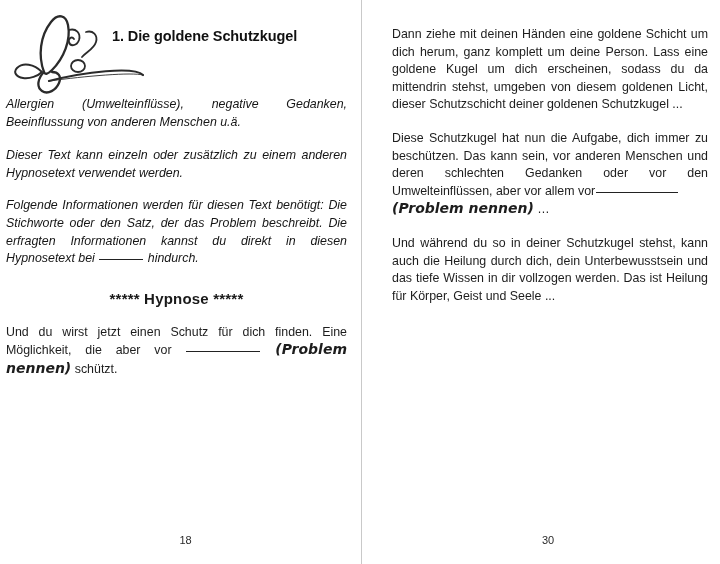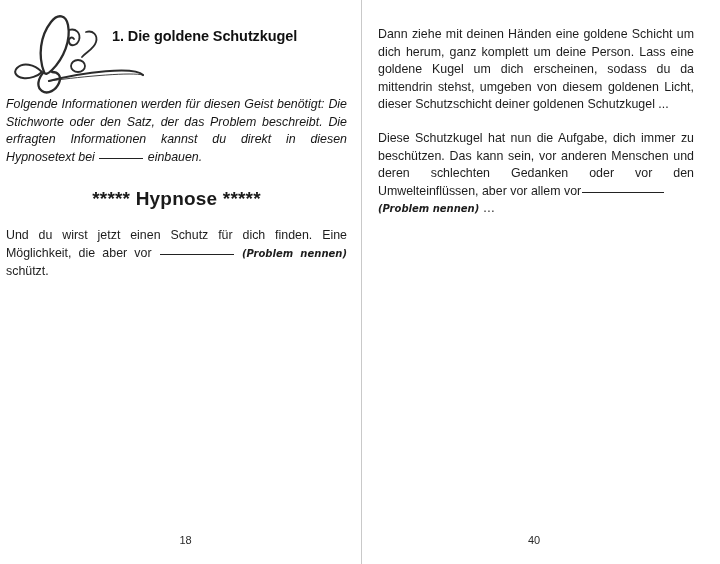--- a/index.html
+++ b/index.html
@@ -32,21 +32,21 @@
     background: #c9c9c9;
   }
 
   .page {
     position: absolute;
     top: 0;
     height: 564px;
     box-sizing: border-box;
   }
   #page-left  { left: 0px;   width: 361px; padding: 0 14px 0 6px; }
-  #page-right { left: 344px; width: 358px; padding: 0 8px 0 34px; }
+  #page-right { left: 358px; width: 358px; padding: 0 8px 0 34px; }
 
   
   #chapter-header {
     position: relative;
     height: 92px;
     margin-top: 4px;
   }
   #butterfly-logo {
     position: absolute;
     left: 8px;
@@ -71,21 +71,21 @@
     font-size: 12.4px;
     line-height: 17.6px;
     text-align: justify;
     margin: 0 0 16px 0;
     color: #161616;
   }
   .intro-para.tight { margin-bottom: 15px; }
 
   .hypnose-marker {
     text-align: center;
-    font-size: 19px;
+    font-size: 15px;
     font-weight: bold;
     margin: 22px 0 17px 0;
     letter-spacing: 0.2px;
   }
 
   .body-para {
     font-size: 12.4px;
     line-height: 17.6px;
     text-align: justify;
     margin: 0 0 16px 0;
@@ -103,21 +103,21 @@
     vertical-align: 2px;
     margin: 0 1px;
   }
   .fill-blank.short { width: 44px; }
   .fill-blank.wide  { width: 82px; }
 
   .prompt-bold {
     font-weight: bold;
     font-style: italic;
     font-family: "DejaVu Sans", sans-serif;
-    font-size: 10px;
+    font-size: 14px;
   }
 
   .page-number {
     position: absolute;
     bottom: 18px;
     font-size: 11px;
     color: #2a2a2a;
     text-align: center;
   }
   #page-number-left  { left: 0; right: 0; margin-left: 10px; }
@@ -150,39 +150,42 @@
           <ellipse cx="64" cy="60" rx="7" ry="6" stroke-width="1.8"></ellipse>
 
           <path d="M35 75 C70 66 120 60 129 69" stroke-width="2.2"></path>
           <path d="M35 75 C72 70 118 66 129 69" stroke-width="0.9"></path>
         </g>
       </svg>
 
       <div id="chapter-title">1. Die goldene Schutzkugel</div>
     </div>
 
+    <p class="intro-para">Allergien (Umwelteinflüsse), negative Gedanken, Beeinflussung von anderen Menschen u.ä.</p>
 
+    <p class="intro-para tight">Dieser Text kann einzeln oder zusätzlich zu einem anderen Hypnosetext verwendet werden.</p>
 
-    <p class="intro-para"><span>Folgende Informationen werden für diesen Geist benötigt: Die Stichworte oder den Satz, der das Problem beschreibt. Die erfragten Informationen kannst du direkt in diesen Hypnosetext bei </span><span class="fill-blank short"></span><span> einbauen.</span></p>
+    <p class="intro-para"><span>Folgende Informationen werden für diesen Text benötigt: Die Stichworte oder den Satz, der das Problem beschreibt. Die erfragten Informationen kannst du direkt in diesen Hypnosetext bei </span><span class="fill-blank short"></span><span> hindurch.</span></p>
 
     <div class="hypnose-marker">***** Hypnose *****</div>
 
     <p class="body-para"><span>Und du wirst jetzt einen Schutz für dich finden. Eine Möglichkeit, die aber vor </span><span class="fill-blank"></span>&nbsp;<span class="prompt-bold">(Problem nennen)</span><span> schützt.</span></p>
 
 
     <div class="page-number" id="page-number-left">18</div>
   </div>
 
   <div class="page" id="page-right">
 
     <div style="height:26px"></div>
 
     <p class="body-para">Dann ziehe mit deinen Händen eine goldene Schicht um dich herum, ganz komplett um deine Person. Lass eine goldene Kugel um dich erscheinen, sodass du da mittendrin stehst, umgeben von diesem goldenen Licht, dieser Schutzschicht deiner goldenen Schutzkugel ...</p>
 
     <p class="body-para"><span>Diese Schutzkugel hat nun die Aufgabe, dich immer zu beschützen. Das kann sein, vor anderen Menschen und deren schlechten Gedanken oder vor den Umwelteinflüssen, aber vor allem vor</span><span class="fill-blank wide"></span><br><span class="prompt-bold">(Problem nennen)</span><span> …</span></p>
 
 
 
+    <p class="body-para">Und während du so in deiner Schutzkugel stehst, kann auch die Heilung durch dich, dein Unterbewusstsein und das tiefe Wissen in dir vollzogen werden. Das ist Heilung für Körper, Geist und Seele ...</p>
 
-    <div class="page-number" id="page-number-right">40</div>
+    <div class="page-number" id="page-number-right">30</div>
   </div>
 
 </div>
 
 </body></html>

